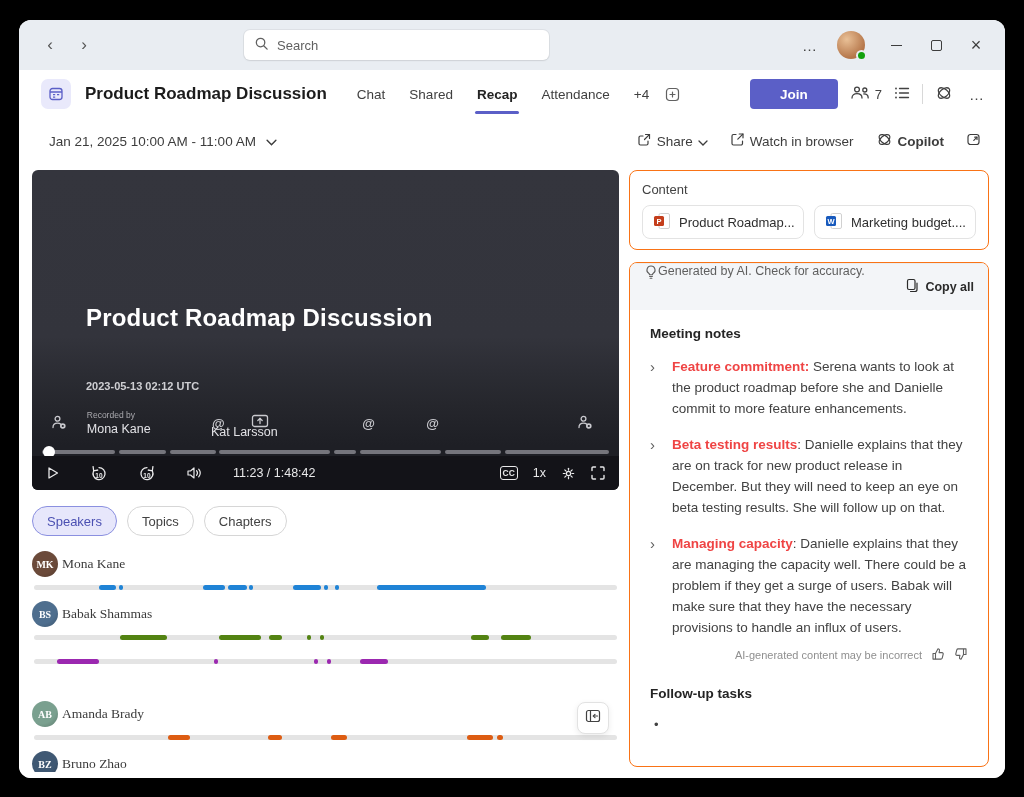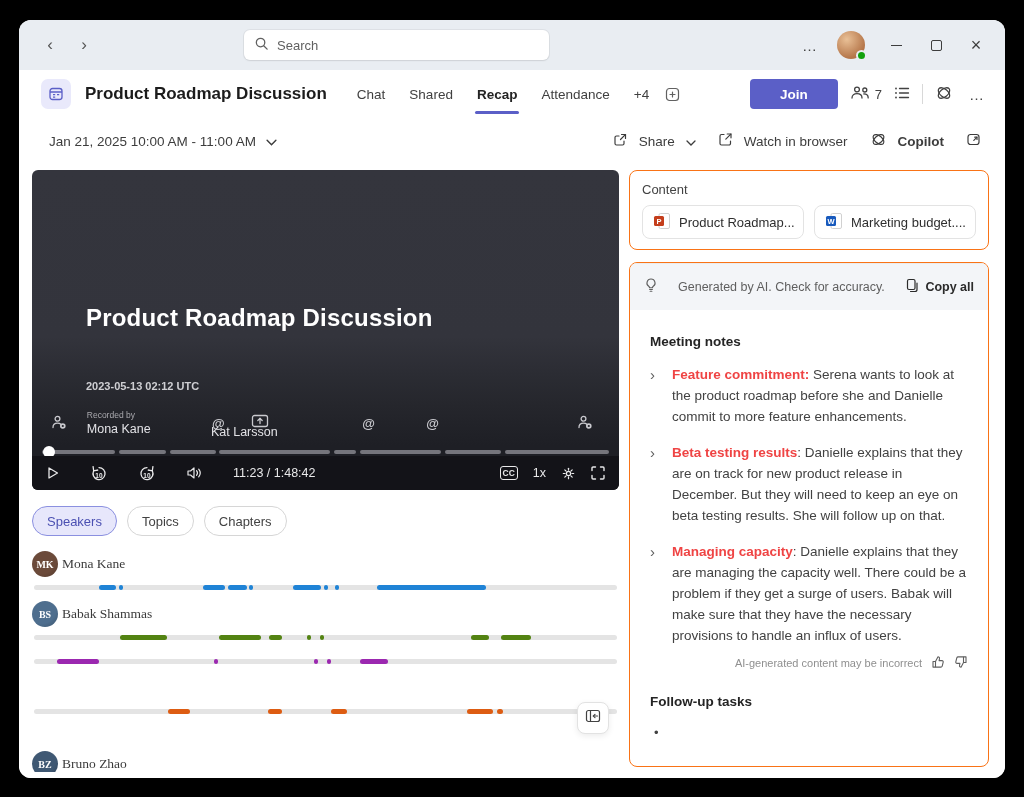--- a/index.html
+++ b/index.html
@@ -35,21 +35,21 @@
   .hdr-right { margin-left:auto; display:flex; align-items:center; gap:12px; }
   .join-btn { width:88px; height:30px; background:#5b5fc7; color:#fff; border:none; border-radius:4px; font-size:13.5px; font-weight:bold; font-family:"Liberation Sans",sans-serif; }
   .hdr-ic { display:flex; align-items:center; gap:5px; color:#424242; font-size:13px; }
   .vdiv { width:1px; height:20px; background:#d8d8d8; }
   .hdr-ellipsis { font-size:15px; color:#424242; letter-spacing:1px; padding:0 4px; }
 
   
   .toolbar { height:46px; display:flex; align-items:center; padding:0 24px 0 30px; background:#fff; }
   .date { display:flex; align-items:center; gap:10px; font-size:13.5px; color:#3d3d3d; }
   .tb-actions { margin-left:auto; display:flex; align-items:center; gap:22px; }
-  .tb-act { display:flex; align-items:center; gap:11px; font-size:13.5px; color:#3d3d3d; }
+  .tb-act { display:flex; align-items:center; gap:5px; font-size:13.5px; color:#3d3d3d; }
 
   
   .main { position:relative; height:614px; background:#fff; }
 
   
   .video { position:absolute; left:13px; top:6px; width:587px; height:320px; border-radius:6px; overflow:hidden;
            background:linear-gradient(180deg,#34353d 0%,#33343c 52%,#2b2c33 64%,#25262c 74%,#1e1f25 86%); }
   .v-title { position:absolute; left:54px; top:134px; font-size:24px; font-weight:bold; color:#fff; letter-spacing:.2px; }
   .v-stamp { position:absolute; left:54px; top:210px; font-size:11px; font-weight:bold; color:#cfcfd3; }
   .v-markers { position:absolute; left:10px; right:10px; bottom:44px; height:34px; }
@@ -89,25 +89,25 @@
   .card { position:absolute; background:#fff; border:1px solid #f97316; border-radius:8px; }
   .content-card { left:610px; top:6px; width:360px; height:80px; padding:11px 12px; }
   .content-label { font-size:13px; color:#424242; }
   .chips { display:flex; gap:10px; margin-top:8px; }
   .chip { flex:1; height:34px; border:1px solid #e3e3e3; border-radius:8px; display:flex; align-items:center; padding:0 10px; gap:8px; font-size:13px; color:#2e2e2e; white-space:nowrap; overflow:hidden; }
 
   .summary-card { left:610px; top:98px; width:360px; height:505px; display:flex; flex-direction:column; overflow:hidden; }
   .sum-pills { display:flex; gap:8px; padding:11px 12px; }
   .sum-pills .pill { height:28px; }
   .hdiv { height:1px; background:#ececec; }
-  .banner { height:46px; background:#f3f5f8; display:flex; align-items:center; padding:0 14px; gap:20px; flex:0 0 auto; }
+  .banner { height:46px; background:#f3f5f8; display:flex; padding:0 14px; gap:0; flex:0 0 auto; }
   .banner-text { font-size:12.5px; color:#5f5f5f; }
   .copy-all { margin-left:auto; display:flex; align-items:center; gap:6px; font-size:12.5px; font-weight:bold; color:#2b2b2b; }
   .notes-body { padding:16px 20px 0 20px; overflow:hidden; flex:1; }
-  .notes-h { font-size:13.5px; font-weight:bold; color:#242424;margin-top:8px; }
+  .notes-h { font-size:13.5px; font-weight:bold; color:#242424; }
   .note-item { display:grid; grid-template-columns:22px 1fr; margin-top:15px; }
   .note-chev { font-size:15px; color:#5f5f5f; line-height:21px; }
   .note-text { font-size:13.5px; line-height:21px; color:#424242; }
   .note-text b { color:#ef4444; }
   .disclaimer { display:flex; justify-content:flex-end; align-items:center; gap:9px; margin-top:9px; font-size:11px; color:#8f8f8f; }
   .followup-h { font-size:13.5px; font-weight:bold; color:#242424; margin-top:23px; }
   .task-item { display:grid; grid-template-columns:22px 1fr; margin-top:13px; }
   .task-bullet { font-size:13px; color:#424242; line-height:21px; text-align:left; padding-left:4px; }
   .task-text { font-size:13.5px; line-height:21px; color:#424242; }
 </style>
@@ -419,20 +419,24 @@
         <div class="spk-row">
     <div class="spk-track">
             <div class="spk-seg" style="left: 3.9%; width: 7.2%; background: rgb(155, 40, 176);"></div>
             <div class="spk-seg" style="left: 30.9%; width: 0.5%; background: rgb(155, 40, 176);"></div>
             <div class="spk-seg" style="left: 48%; width: 0.6%; background: rgb(155, 40, 176);"></div>
             <div class="spk-seg" style="left: 50.2%; width: 0.6%; background: rgb(155, 40, 176);"></div>
             <div class="spk-seg" style="left: 55.9%; width: 4.9%; background: rgb(155, 40, 176);"></div>
           </div>
   </div>
         <div class="spk-row">
+    <div class="spk-head">
+      <span class="avatar" style="background: radial-gradient(circle at 35% 30%, rgb(122, 160, 143), rgb(122, 160, 143) 60%, rgba(0, 0, 0, 0.25)) rgb(122, 160, 143);">AB</span>
+      <span class="spk-name">Amanda Brady</span>
+    </div>
     <div class="spk-track">
             <div class="spk-seg" style="left: 23%; width: 3.8%; background: rgb(221, 92, 18);"></div>
             <div class="spk-seg" style="left: 40.2%; width: 2.3%; background: rgb(221, 92, 18);"></div>
             <div class="spk-seg" style="left: 50.9%; width: 2.8%; background: rgb(221, 92, 18);"></div>
             <div class="spk-seg" style="left: 74.2%; width: 4.6%; background: rgb(221, 92, 18);"></div>
             <div class="spk-seg" style="left: 79.4%; width: 1%; background: rgb(221, 92, 18);"></div>
           </div>
   </div>
         <div class="spk-row">
     <div class="spk-head">

